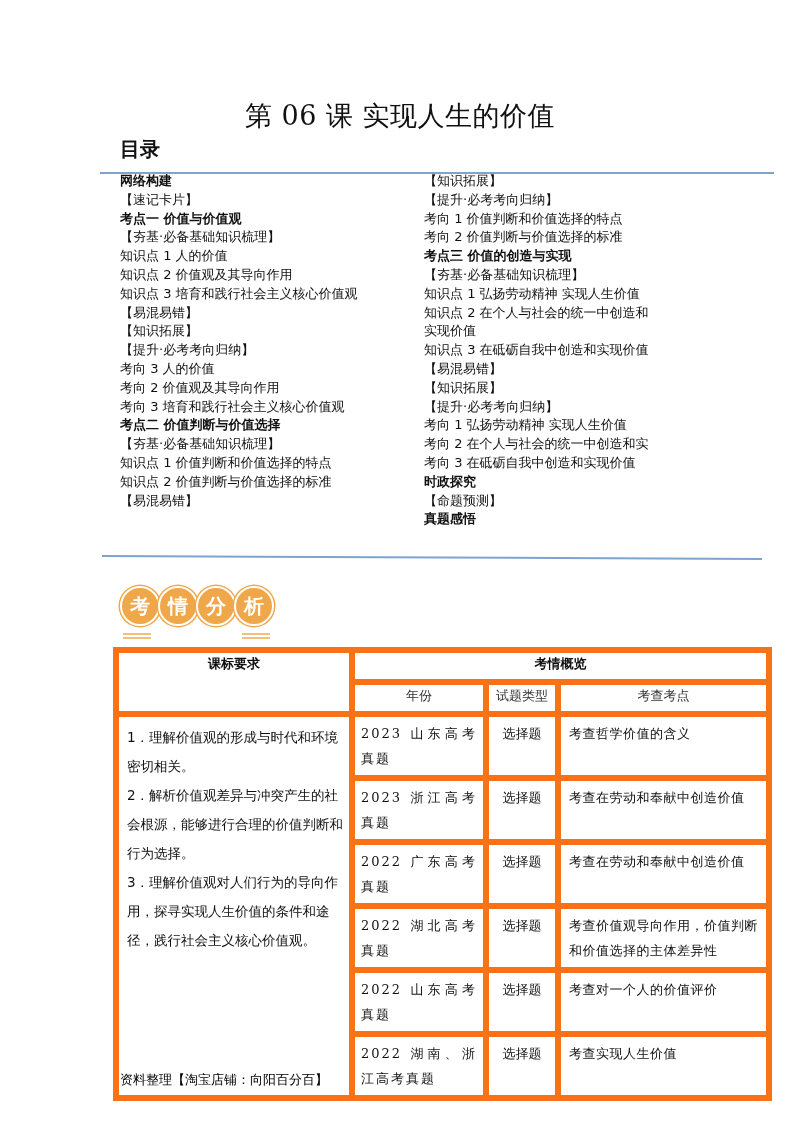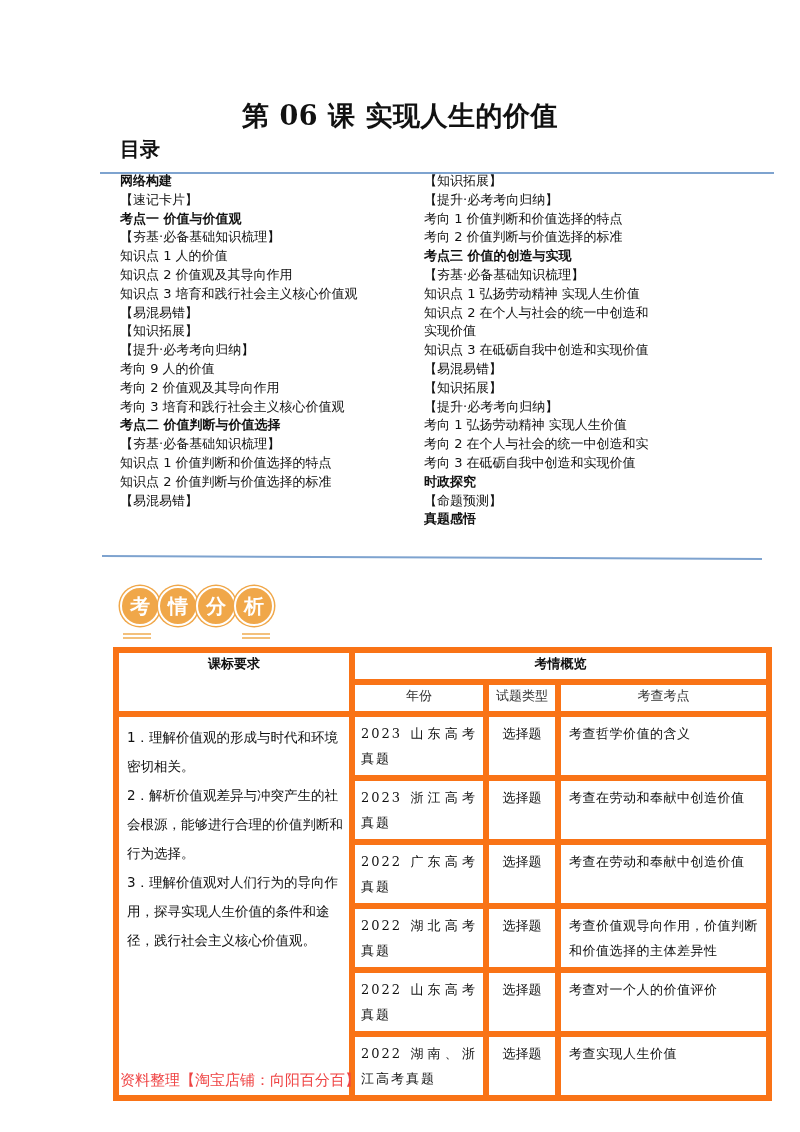--- a/index.html
+++ b/index.html
@@ -1,19 +1,19 @@
 <!DOCTYPE html>
 <html><head>
 <meta charset="utf-8">
 <style>
   html, body { margin: 0; padding: 0; background: #ffffff; }
   body { width: 800px; height: 1132px; position: relative; overflow: hidden;
          font-family: "DejaVu Sans", "Liberation Sans", sans-serif; color: #111; }
   .title { position: absolute; top: 98px; left: 0; width: 800px; text-align: center;
-           font-family: "DejaVu Serif", "Liberation Serif", serif; font-weight: bold; font-size: 27px; letter-spacing: 0.5px; }
+           font-family: "DejaVu Serif", "Liberation Serif", serif; font-weight: normal; font-size: 27px; letter-spacing: 0.5px; }
   .toc-heading { position: absolute; left: 120px; top: 136px; font-size: 20px; font-weight: bold; }
   .rule { position: absolute; height: 2px; background: #7ea3cf; }
   .rule.top { left: 100px; top: 172px; width: 674px; }
   .rule.bottom { left: 102px; top: 555px; width: 660px; transform: rotate(0.25deg); transform-origin: left; }
   .toc-col { position: absolute; top: 172px; width: 290px; }
   .toc-col.left { left: 120px; }
   .toc-col.right { left: 424px; }
   .toc-item { font-size: 13px; line-height: 18.8px; white-space: nowrap; }
   .toc-item.bold { font-weight: bold; }
   .toc-item.bracket { padding-left: 0px; }
@@ -27,41 +27,41 @@
   table.exam { position: absolute; left: 113px; top: 647px; width: 659px; border-collapse: collapse;
                font-family: "DejaVu Serif", "Liberation Serif", serif; font-size: 13px; }
   table.exam td, table.exam th { border: 6px solid #f97316; vertical-align: top; }
   table.exam th { font-weight: bold; font-size: 13px; height: 22px; padding: 2px 4px; text-align: center; }
   .subhead { text-align: center; color: #333; height: 22px; padding: 2px 4px; border-radius: 13px; }
   .req { padding: 6px 6px 0 8px; font-family: "DejaVu Sans", "Liberation Sans", sans-serif; font-size: 13.5px; line-height: 29px; width: 216px; }
   .req p { margin: 0; }
   .yr { width: 116px; padding: 4px 6px; line-height: 25px; text-align: justify; letter-spacing: 2px; height: 42px; }
   .type { width: 58px; text-align: center; padding: 4px 4px; line-height: 25px; }
   .point { padding: 4px 8px; line-height: 25px; letter-spacing: 0.5px; }
-  .footer { position: absolute; left: 120px; top: 1071px; font-size: 15px; color: #ef4444; }
+  .footer { position: absolute; left: 120px; top: 1071px; font-size: 13px; color: #000000; }
 </style>
 </head>
 <body>
 
 <div class="title">第 06 课  实现人生的价值</div>
 <div class="toc-heading">目录</div>
 <div class="rule top"></div>
 
 <div class="toc-col left" id="toc-left">
     <div class="toc-item bold">网络构建</div>
     <div class="toc-item bracket">【速记卡片】</div>
     <div class="toc-item bold">考点一  价值与价值观</div>
     <div class="toc-item bracket">【夯基·必备基础知识梳理】</div>
     <div class="toc-item">知识点 1 人的价值</div>
     <div class="toc-item">知识点 2  价值观及其导向作用</div>
     <div class="toc-item">知识点 3 培育和践行社会主义核心价值观</div>
     <div class="toc-item bracket">【易混易错】</div>
     <div class="toc-item bracket">【知识拓展】</div>
     <div class="toc-item bracket">【提升·必考考向归纳】</div>
-    <div class="toc-item">考向 9 人的价值</div>
+    <div class="toc-item">考向 3 人的价值</div>
     <div class="toc-item">考向 2  价值观及其导向作用</div>
     <div class="toc-item">考向 3  培育和践行社会主义核心价值观</div>
     <div class="toc-item bold">考点二  价值判断与价值选择</div>
     <div class="toc-item bracket">【夯基·必备基础知识梳理】</div>
     <div class="toc-item">知识点 1  价值判断和价值选择的特点</div>
     <div class="toc-item">知识点 2  价值判断与价值选择的标准</div>
     <div class="toc-item bracket">【易混易错】</div>
   </div>
 <div class="toc-col right" id="toc-right">
     <div class="toc-item bracket">【知识拓展】</div>

